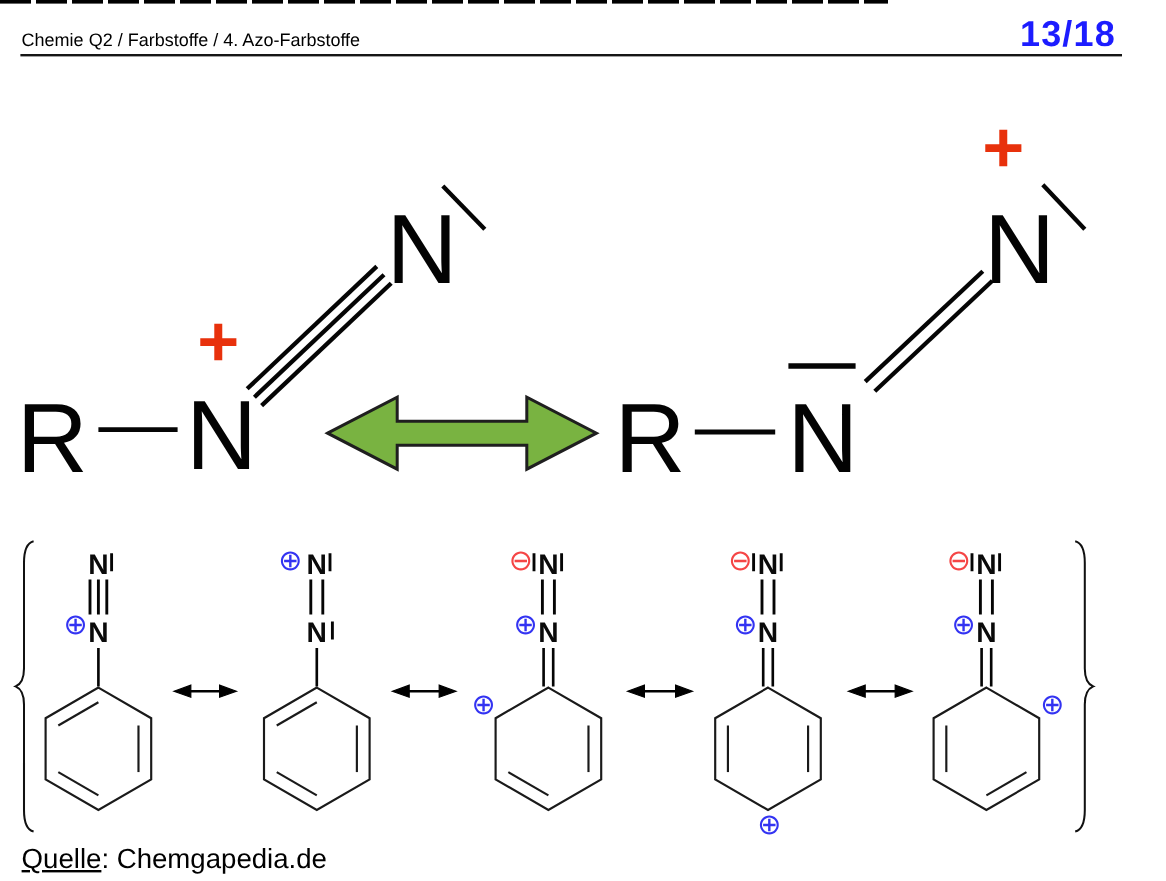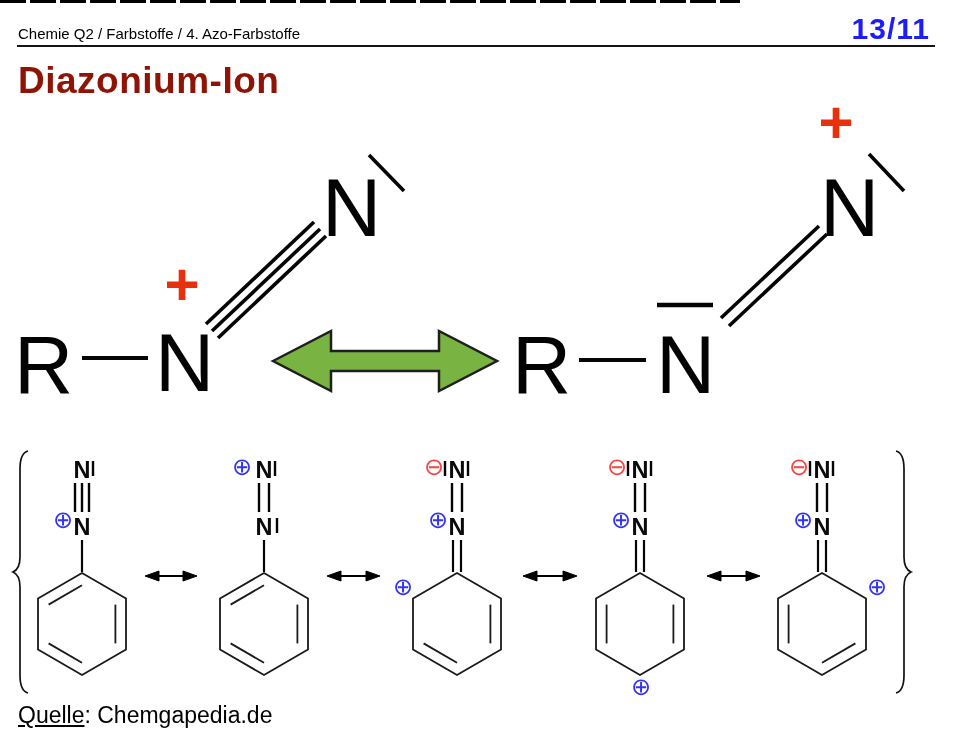--- a/index.html
+++ b/index.html
@@ -43,23 +43,22 @@
 </style>
 </head>
 <body>
 
 <div id="page">
 
   <div class="top-edge"></div>
 
   <div class="breadcrumb">Chemie Q2 / Farbstoffe / 4. Azo-Farbstoffe</div>
   <div class="header-rule"></div>
-  <div class="page-number">13/11</div>
-
-  <h1 class="page-title">Diazonium-Ion</h1>
+  <div class="page-number">13/18</div>
+
 
   <svg id="main-svg" class="figure-svg" width="972" height="340" viewBox="0 0 972 340">
 
     <g>
       <text class="atom-lg" x="14" y="293">R</text>
       <line class="bond" x1="82" y1="258" x2="148" y2="258" stroke-width="4"></line>
       <text class="atom-lg" x="155" y="291">N</text>
       <text class="charge-main" x="182" y="205">+</text>
       <g>
         <line class="bond" x1="206" y1="224" x2="314" y2="122" stroke-width="3.6"></line>

